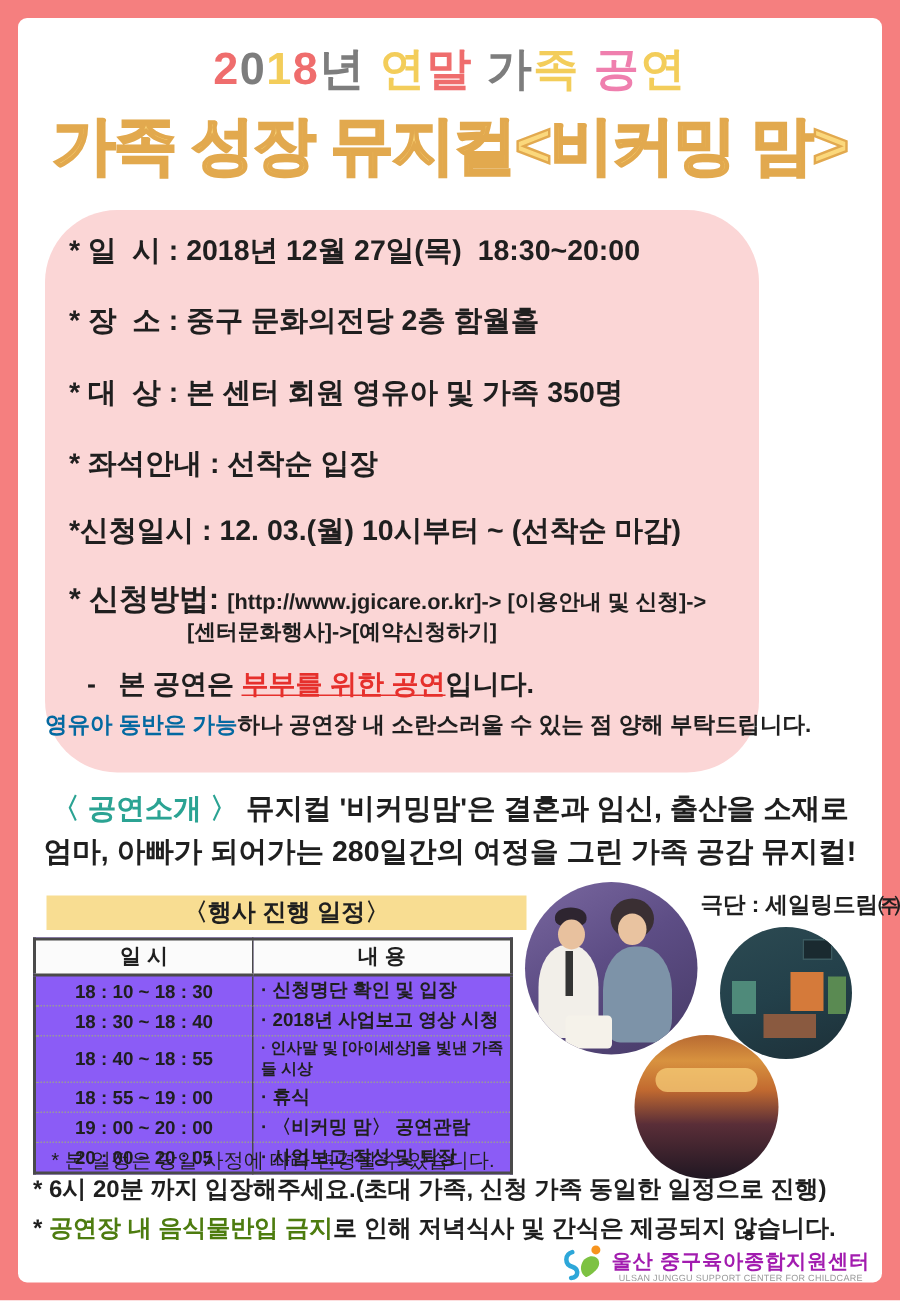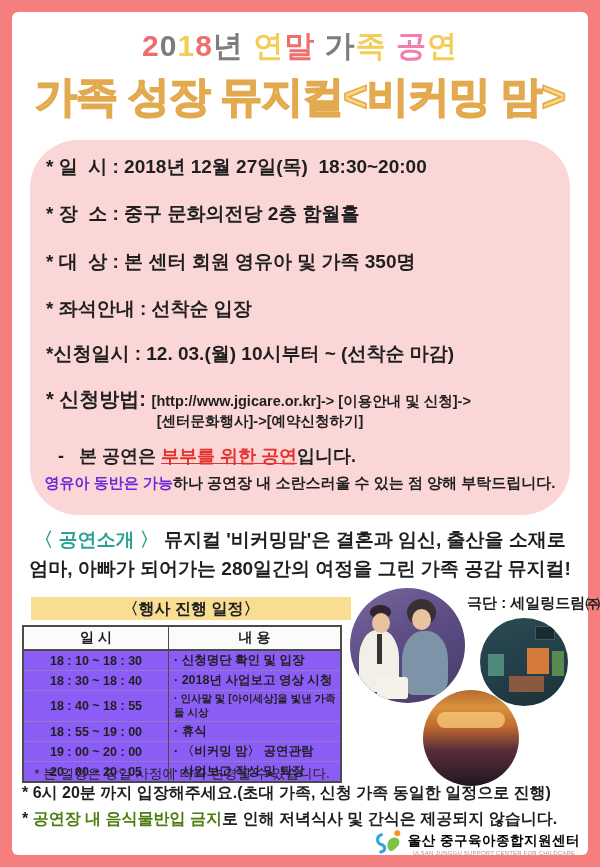--- a/index.html
+++ b/index.html
@@ -9,21 +9,21 @@
     background:#ffffff;border-radius:6px;}
 
   
   .subtitle{position:absolute;top:14px;left:0;width:100%;text-align:center;
     font-size:30px;font-weight:bold;letter-spacing:1px;white-space:nowrap;}
   .main-title{position:absolute;top:57px;left:0;width:100%;text-align:center;
     font-size:42px;font-weight:bold;white-space:nowrap;letter-spacing:-1px;
     color:#fbd87c;-webkit-text-stroke:1.6px #e2a94e;}
 
   
-  .details-panel{position:absolute;left:18px;top:128px;width:540px;height:375px;
+  .details-panel{position:absolute;left:18px;top:128px;width:476px;height:375px;
     background:#fbd6d6;border-radius:48px;}
   .detail-line{position:absolute;left:16px;font-size:19px;font-weight:bold;white-space:pre;}
   .d1{top:14px}.d2{top:61px}.d3{top:109px}.d4{top:156px}.d5{top:201px}
   .apply-line{position:absolute;left:16px;top:246px;white-space:nowrap;}
   .apply-label{font-size:20px;font-weight:bold;}
   .apply-value{font-size:14.5px;font-weight:bold;}
   .apply-line2{position:absolute;top:272px;left:0;width:100%;text-align:center;
     padding-right:80px;box-sizing:border-box;font-size:14.5px;font-weight:bold;}
   .couple-note{position:absolute;left:28px;top:304px;font-size:18px;font-weight:bold;white-space:pre;}
   .infant-note{position:absolute;left:0;top:334px;width:100%;text-align:center;
@@ -75,21 +75,21 @@
 
   .troupe-caption{position:absolute;left:455px;top:582px;font-size:15px;font-weight:bold;white-space:nowrap;}
 
   
   .entry-note{position:absolute;left:10px;top:771px;font-size:16px;font-weight:bold;white-space:nowrap;}
   .food-note{position:absolute;left:10px;top:797px;font-size:16px;font-weight:bold;white-space:nowrap;}
 
   
   .logo{position:absolute;right:8px;top:816px;display:flex;align-items:center;gap:4px;}
   .logo-text{display:flex;flex-direction:column;align-items:center;}
-  .logo-kr{font-size:13.5px;font-weight:bold;color:#000000;white-space:nowrap;letter-spacing:0.5px;}
+  .logo-kr{font-size:13.5px;font-weight:bold;color:#a21caf;white-space:nowrap;letter-spacing:0.5px;}
   .logo-en{font-size:6px;color:#999;white-space:nowrap;letter-spacing:0.2px;}
 </style>
 </head>
 <body>
 
 <div class="poster">
   <div class="content">
 
     <div class="subtitle"><span style="color: rgb(239, 109, 109);">2</span><span style="color: rgb(125, 125, 125);">0</span><span style="color: rgb(243, 205, 90);">1</span><span style="color: rgb(239, 109, 109);">8</span><span style="color: rgb(125, 125, 125);">년</span><span> </span><span style="color: rgb(243, 205, 90);">연</span><span style="color: rgb(239, 109, 109);">말</span><span> </span><span style="color: rgb(125, 125, 125);">가</span><span style="color: rgb(243, 205, 90);">족</span><span> </span><span style="color: rgb(239, 127, 174);">공</span><span style="color: rgb(243, 205, 90);">연</span></div>
     <div class="main-title">가족 성장 뮤지컬&lt;비커밍 맘&gt;</div>
@@ -98,21 +98,21 @@
       <div class="detail-line d1">* 일  시 : 2018년 12월 27일(목)  18:30~20:00</div>
       <div class="detail-line d2">* 장  소 : 중구 문화의전당 2층 함월홀</div>
       <div class="detail-line d3">* 대  상 : 본 센터 회원 영유아 및 가족 350명</div>
       <div class="detail-line d4">* 좌석안내 : 선착순 입장</div>
       <div class="detail-line d5">*신청일시 : 12. 03.(월) 10시부터 ~ (선착순 마감)</div>
       <div class="apply-line">
         <span class="apply-label">* 신청방법: </span><span class="apply-value">[http://www.jgicare.or.kr]-&gt; [이용안내 및 신청]-&gt;</span>
       </div>
       <div class="apply-line2">[센터문화행사]-&gt;[예약신청하기]</div>
       <div class="couple-note"><span>-   본 공연은 </span><span style="color: rgb(230, 48, 44); text-decoration: underline;">부부를 위한 공연</span><span>입니다.</span></div>
-      <div class="infant-note"><span style="color: #6d28d9;">영유아 동반은 가능</span><span>하나 공연장 내 소란스러울 수 있는 점 양해 부탁드립니다.</span></div>
+      <div class="infant-note"><span style="color: #0369a1;">영유아 동반은 가능</span><span>하나 공연장 내 소란스러울 수 있는 점 양해 부탁드립니다.</span></div>
     </div>
 
     <div class="intro"><span style="color: rgb(43, 163, 147);">〈 공연소개 〉 </span><span>뮤지컬 '비커밍맘'은 결혼과 임신, 출산을 소재로
 엄마, 아빠가 되어가는 280일간의 여정을 그린 가족 공감 뮤지컬!</span></div>
 
     <div class="schedule-banner">〈행사 진행 일정〉</div>
 
     <table class="schedule-table">
       <thead>
         <tr>

